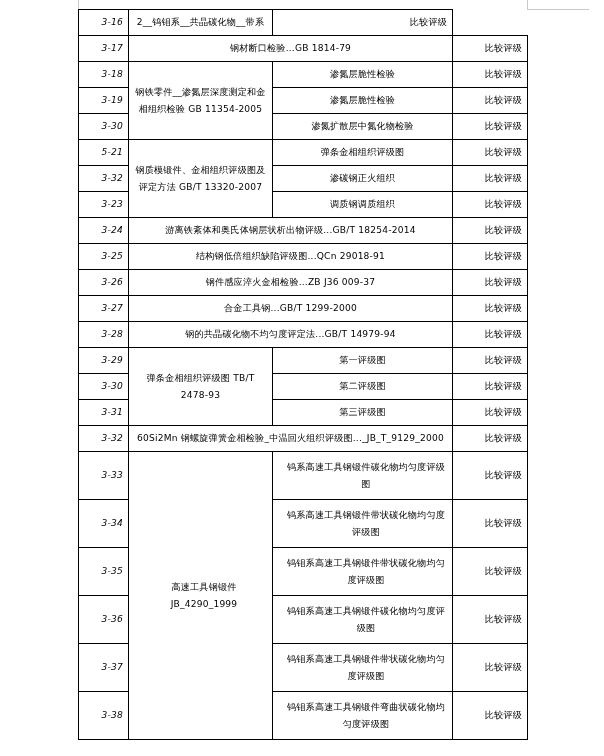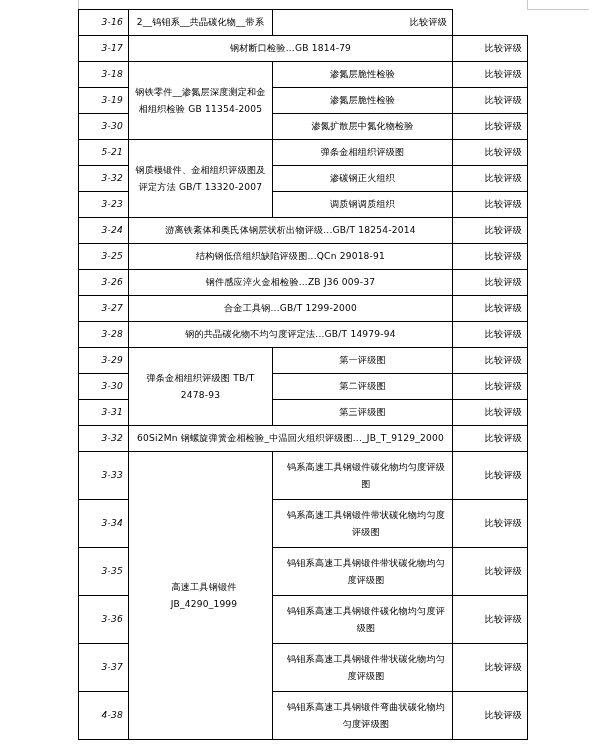--- a/index.html
+++ b/index.html
@@ -201,21 +201,21 @@
           <td class="code">3-36</td>
           <td class="item">钨钼系高速工具钢锻件碳化物均匀度评级图</td>
           <td class="meth">比较评级</td>
         </tr>
         <tr class="r2">
           <td class="code">3-37</td>
           <td class="item">钨钼系高速工具钢锻件带状碳化物均匀度评级图</td>
           <td class="meth">比较评级</td>
         </tr>
         <tr class="r2">
-          <td class="code">4-38</td>
+          <td class="code">3-38</td>
           <td class="item">钨钼系高速工具钢锻件弯曲状碳化物均匀度评级图</td>
           <td class="meth">比较评级</td>
         </tr>
       </tbody>
   </table>
 
 
 </div>
 
 </body></html>

